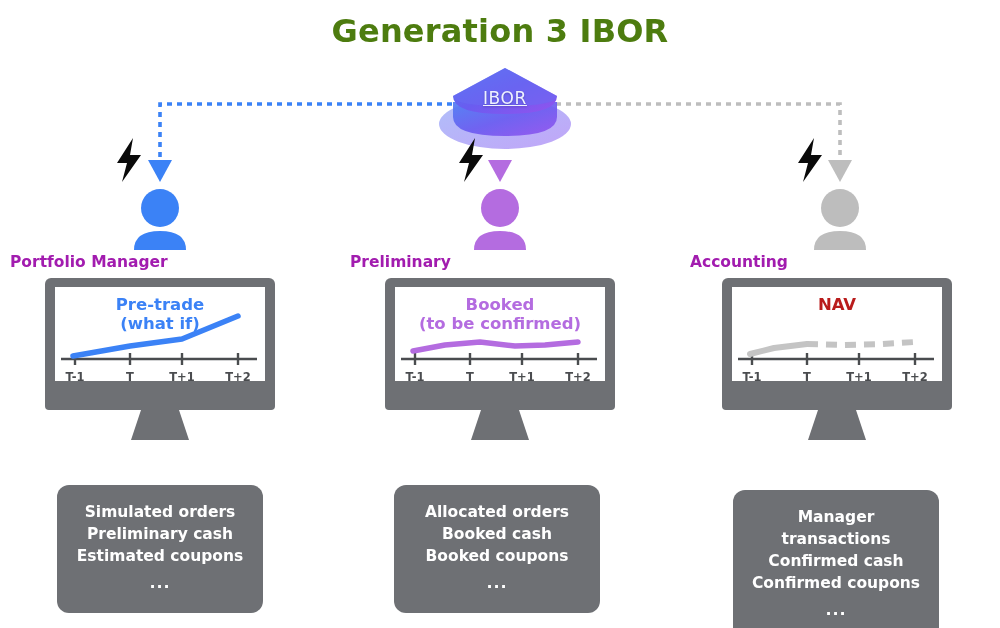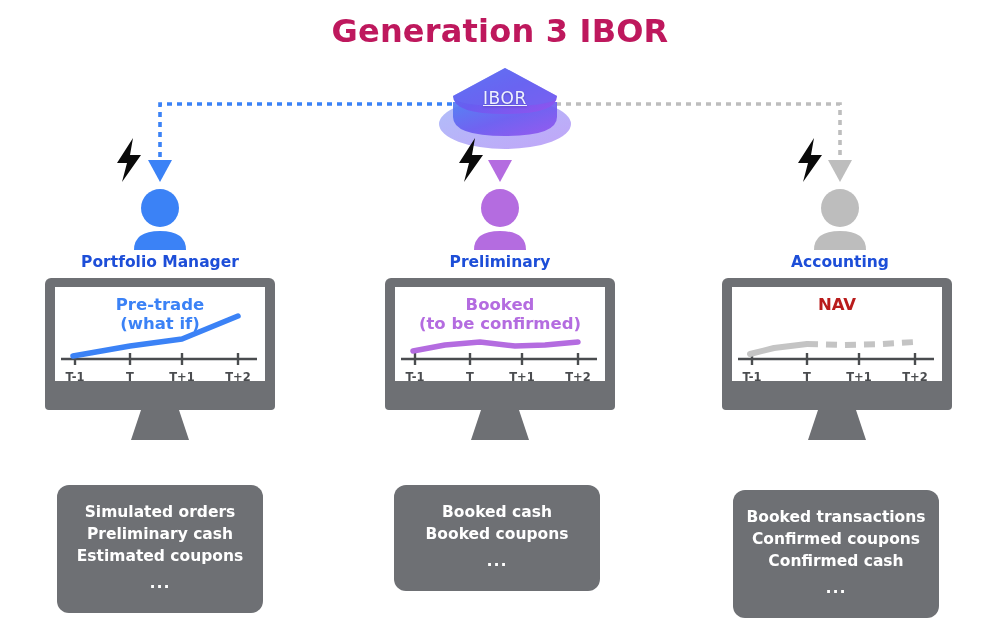--- a/index.html
+++ b/index.html
@@ -9,21 +9,21 @@
     font-family:"DejaVu Sans","Liberation Sans",sans-serif;
     overflow:hidden;
     position:relative;
   }
   #stage{position:relative;width:1000px;height:628px;}
 
   
   .title{
     position:absolute;left:0;top:12px;width:1000px;
     text-align:center;
-    font-size:32px;font-weight:bold;color:#be185d;
+    font-size:32px;font-weight:bold;color:#4d7c0f;
     letter-spacing:.2px;
   }
 
   
   svg.wires{position:absolute;left:0;top:0;width:1000px;height:628px;overflow:visible;}
 
   
   .ibor{position:absolute;left:435px;top:62px;width:140px;height:92px;}
   .ibor-label{
     position:absolute;left:435px;top:88px;width:140px;text-align:center;
@@ -31,22 +31,22 @@
     text-shadow:0 1px 2px rgba(30,30,90,.35);
     text-decoration:underline;
   }
 
   
   .bolt{position:absolute;width:30px;height:44px;}
 
   
   .person{position:absolute;width:72px;height:62px;}
   .role-label{
-    position:absolute;width:300px;text-align:center;
-    font-size:15.5px;font-weight:bold;color:#1d4ed8;
+    position:absolute;width:300px;text-align:left;
+    font-size:15.5px;font-weight:bold;color:#a21caf;
   }
 
   
   .monitor{position:absolute;width:230px;height:170px;}
   .screen-title{
     position:absolute;width:230px;text-align:center;
     font-size:16.5px;font-weight:bold;line-height:1.15;
     pointer-events:none;
   }
   .screen-title .l2{display:block;}
@@ -227,25 +227,26 @@
   </div>
 
   <div class="infobox" style="left:57px;top:485px;">
     <div>Simulated orders</div>
     <div>Preliminary cash</div>
     <div>Estimated coupons</div>
     <span class="dots">...</span>
   </div>
 
   <div class="infobox" style="left:394px;top:485px;">
+    <div>Allocated orders</div>
     <div>Booked cash</div>
     <div>Booked coupons</div>
     <span class="dots">...</span>
   </div>
 
   <div class="infobox" style="left:733px;top:490px;">
-    <div>Booked transactions</div>
+    <div>Manager transactions</div>
+    <div>Confirmed cash</div>
     <div>Confirmed coupons</div>
-    <div>Confirmed cash</div>
     <span class="dots">...</span>
   </div>
 
 </div>
 
 </body></html>

